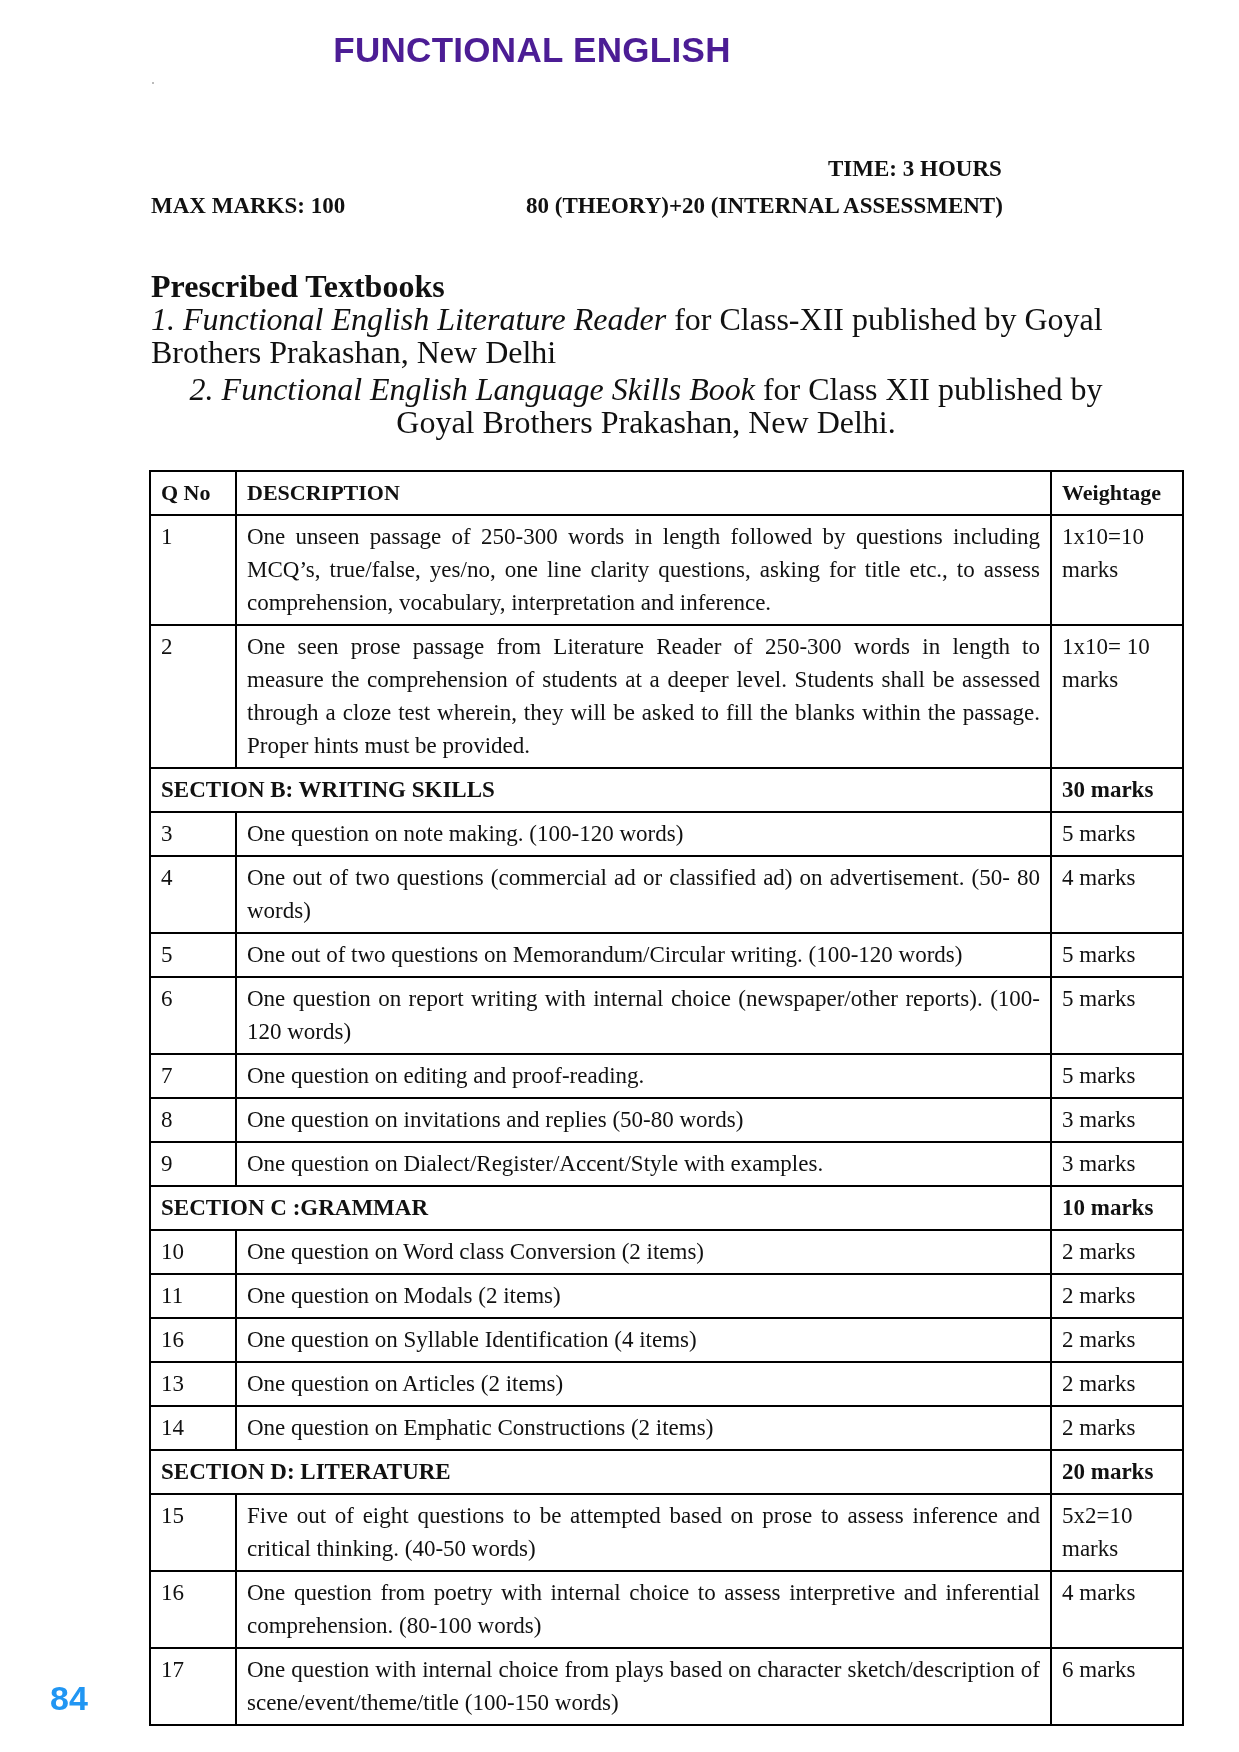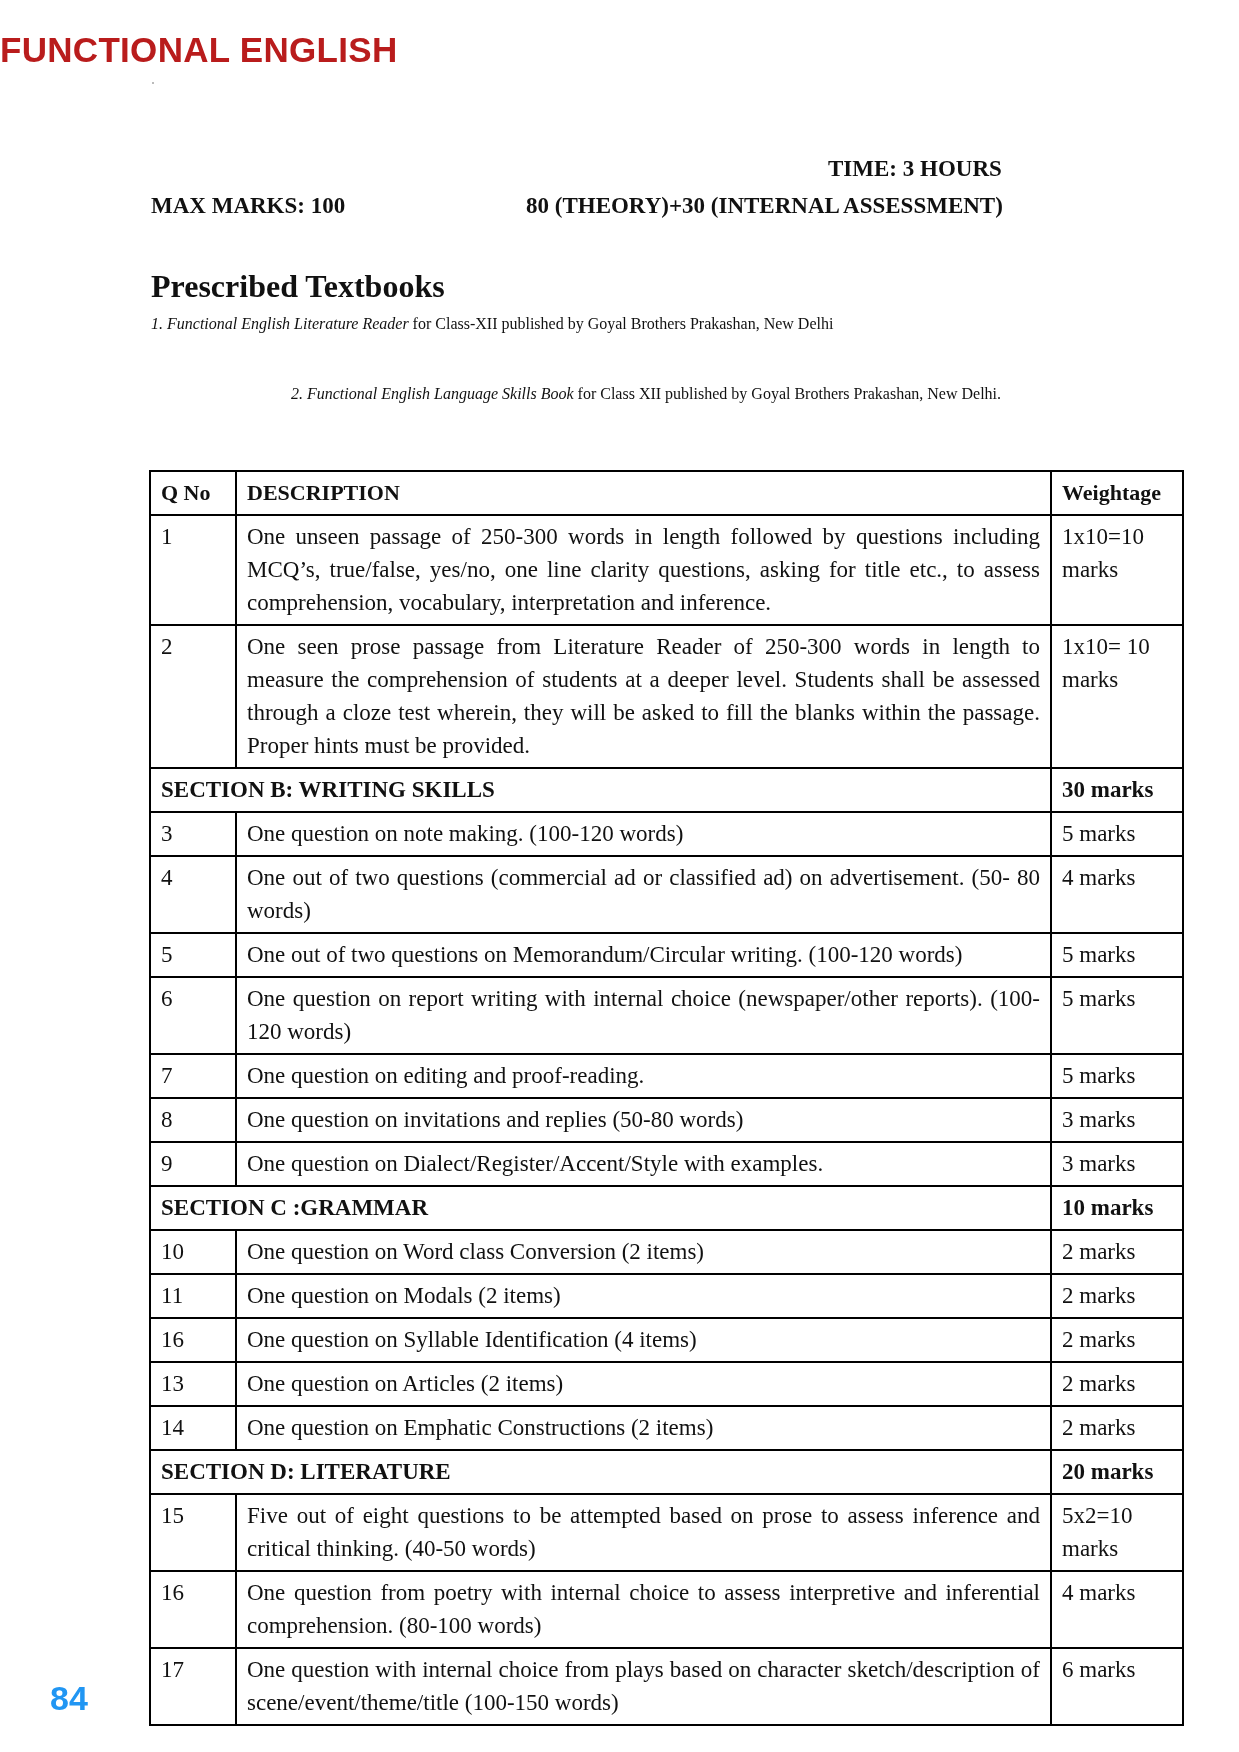--- a/index.html
+++ b/index.html
@@ -1,39 +1,39 @@
 <!DOCTYPE html>
 <html><head>
   <meta charset="utf-8">
   <style>
     html, body { margin: 0; padding: 0; background: #ffffff; }
     body {
       width: 1239px; height: 1752px; position: relative; overflow: hidden;
       font-family: "Liberation Serif", serif; color: #111;
     }
     .title {
-      position: absolute; left: 0; width: 1064px; top: 30px; 
+      position: absolute; left: 0; width: 1064px; top: 30px; text-align: center;
       font-family: "Liberation Sans", sans-serif; font-weight: bold;
-      font-size: 35px; color: #b91c1c; letter-spacing: 0.3px;
+      font-size: 35px; color: #4c1d95; letter-spacing: 0.3px;
     }
     .dot { position: absolute; left: 152px; top: 82px; width: 2px; height: 2px; background: #bbb; }
     .time {
       position: absolute; left: 828px; top: 156px; font-weight: bold; font-size: 23px;
     }
     .maxmarks {
       position: absolute; left: 151px; top: 193px; font-weight: bold; font-size: 23px;
     }
     .theory {
       position: absolute; left: 526px; top: 193px; font-weight: bold; font-size: 23px;
     }
     .textbooks-head {
       position: absolute; left: 151px; top: 268px; font-weight: bold; font-size: 32px;
     }
     .textbook {
-      position: absolute; left: 151px; width: 990px; font-size: 16px; line-height: 41px;
+      position: absolute; left: 151px; width: 990px; font-size: 32px; line-height: 33px;
     }
     .tb1 { top: 303px; }
     .tb2 { top: 373px; text-align: center; }
     .textbook i { font-style: italic; }
 
     .page-num {
       position: absolute; left: 50px; top: 1660px; font-family: "Liberation Sans", sans-serif;
       font-weight: bold; font-size: 34px; color: #2196f3; margin-top: 19px;
     }
 
@@ -52,21 +52,21 @@
     tr.section td.wt { font-weight: bold; }
   </style>
 </head>
 <body>
 
 <div class="title">FUNCTIONAL ENGLISH</div>
 <div class="dot"></div>
 
 <div class="time">TIME: 3 HOURS</div>
 <div class="maxmarks">MAX MARKS: 100</div>
-<div class="theory">80 (THEORY)+30 (INTERNAL ASSESSMENT)</div>
+<div class="theory">80 (THEORY)+20 (INTERNAL ASSESSMENT)</div>
 
 <div class="textbooks-head">Prescribed Textbooks</div>
 <div class="textbook tb1">
   <i>1. </i><i>Functional English Literature Reader</i><span> for Class-XII  published by Goyal Brothers Prakashan, New Delhi</span>
 </div>
 <div class="textbook tb2">
   <i>2. </i><i>Functional English Language Skills Book</i><span> for Class XII published by Goyal Brothers Prakashan, New Delhi.</span>
 </div>
 
 <table class="marks">

